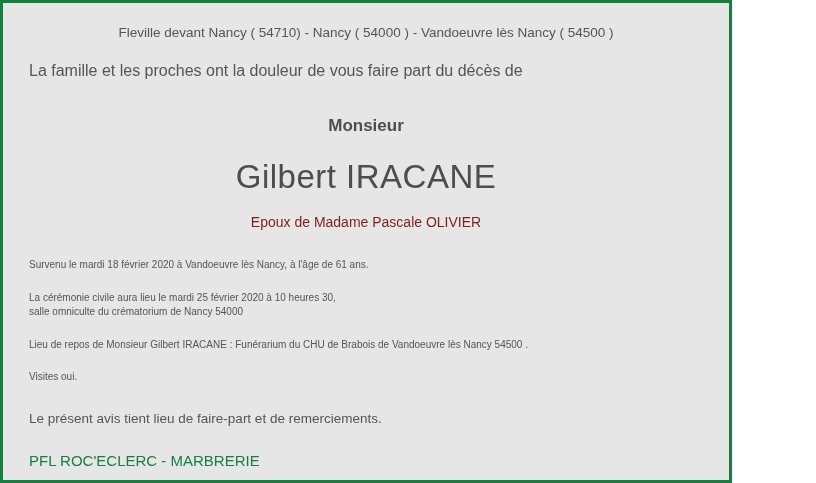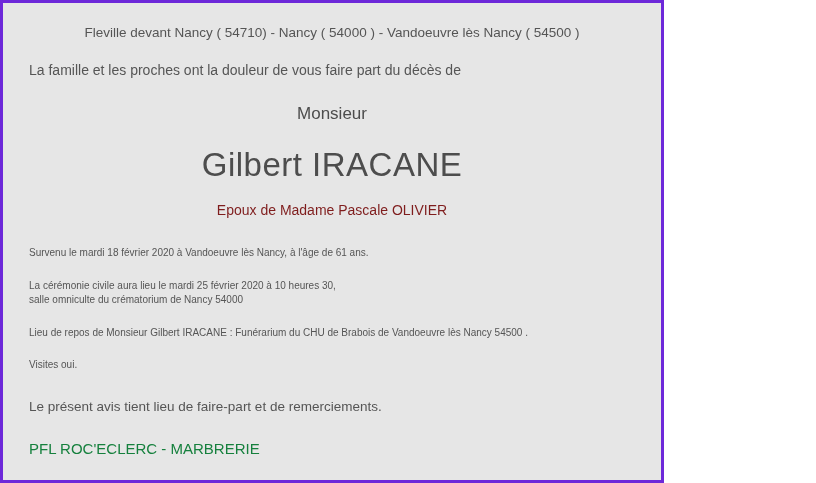--- a/index.html
+++ b/index.html
@@ -7,42 +7,42 @@
     padding: 0;
   }
   body {
     width: 816px;
     height: 483px;
     background: #ffffff;
     font-family: "Liberation Sans", sans-serif;
   }
   .notice {
     box-sizing: border-box;
-    width: 664px;
+    width: 732px;
     height: 483px;
     background: #e6e6e6;
-    border: 3px solid #6d28d9;
+    border: 3px solid #15803d;
     padding: 22px 26px 10px 26px;
     color: #4a4a4a;
   }
   .locations {
     text-align: center;
     font-size: 13.5px;
     margin-bottom: 22px;
     color: #555555;
   }
   .intro {
-    font-size: 14px;
-    margin-bottom: 26px;
+    font-size: 16px;
+    margin-bottom: 36px;
     color: #555555;
   }
   .title-monsieur {
     text-align: center;
     font-size: 17px;
-    font-weight: normal;
+    font-weight: bold;
     color: #4d4d4d;
     margin-bottom: 22px;
   }
   .deceased-name {
     text-align: center;
     font-size: 33px;
     font-weight: normal;
     color: #4d4d4d;
     letter-spacing: 0.5px;
     margin-bottom: 18px;

